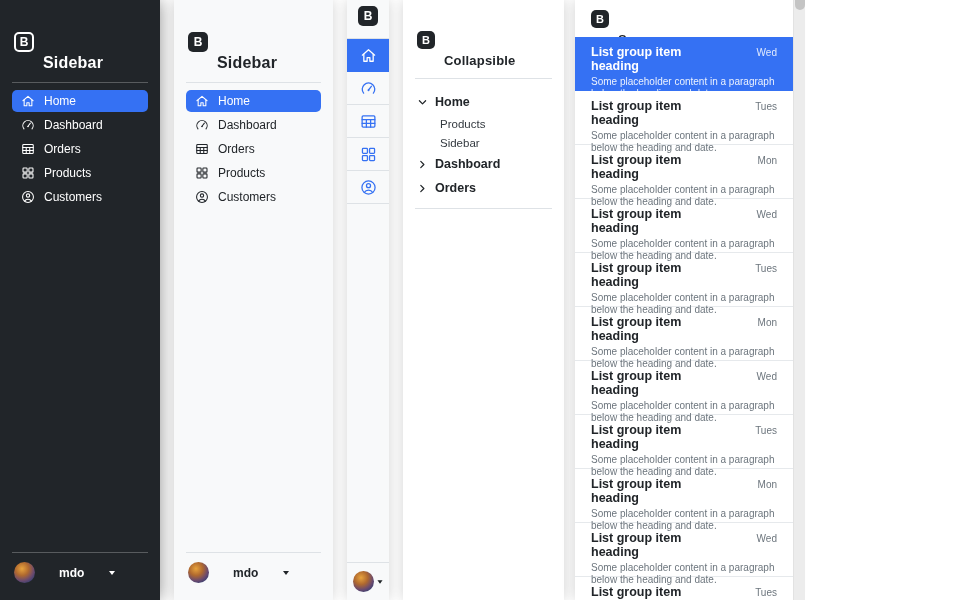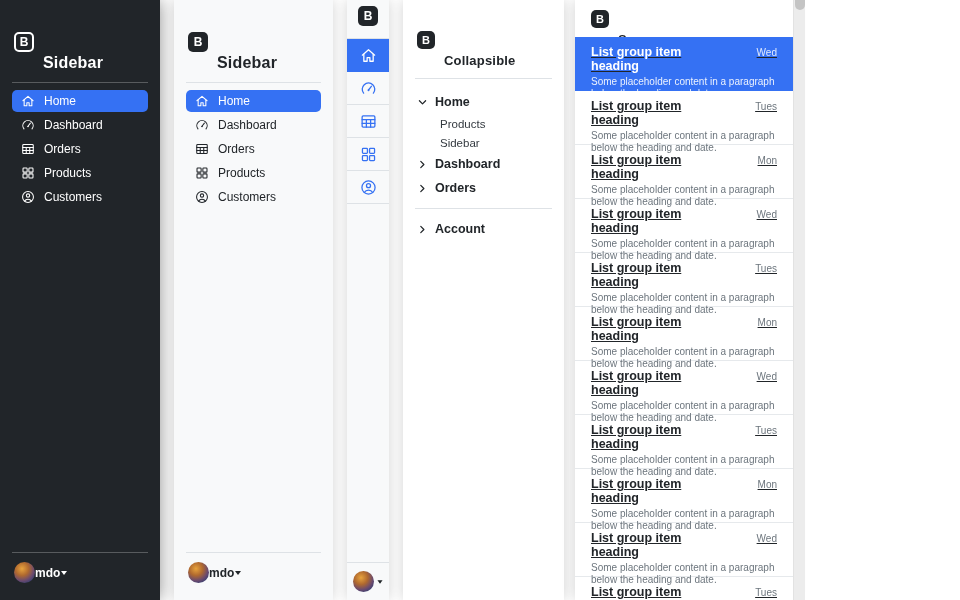--- a/index.html
+++ b/index.html
@@ -31,21 +31,21 @@
   .nav-item { display:flex; align-items:center; gap:9px; height:22px; padding:0 9px;
               border-radius:5px; font-size:12px; cursor:pointer; }
   .icn { display:inline-flex; }
   .nav-item .icn svg { width:14px; height:14px; }
   .nav-item.active { background:var(--accent); color:#fff !important; }
   .p1 .nav-item { color:#fff; }
   .p2 .nav-item { color:#212529; }
 
   .spacer { flex:1; }
 
-  .user { display:flex; align-items:center; gap:0; padding:2px 2px 6px; cursor:pointer; }
+  .user { display:flex; align-items:center; gap:24px; padding:2px 2px 6px; cursor:pointer; }
   .avatar { width:21px; height:21px; border-radius:50%; flex:none;
             background:radial-gradient(circle at 38% 32%, #e8a33d 0%, #b0692f 35%, #6b4a6e 62%, #243b70 88%); }
   .uname { font-size:12px; font-weight:bold; }
   .caret { width:0; height:0; border-left:3.5px solid transparent; border-right:3.5px solid transparent;
            border-top:4px solid currentColor; margin-left:1px; }
 
   
   .p3 .logo-dark { margin-top:6px; }
   .tiles { margin-top:12px; width:42px; display:flex; flex-direction:column; border-top:1px solid var(--border); }
   .tile { height:33px; display:flex; align-items:center; justify-content:center;
@@ -63,21 +63,21 @@
   .group-row .icn svg { width:11px; height:11px; }
   .child { padding:3.5px 0 3.5px 25px; font-size:11.5px; color:#343a40; cursor:pointer; }
   .cnav .hr-light { margin:8px 0; }
 
   
   .lg-header { height:37px; display:flex; align-items:center; gap:9px; padding:0 16px; flex:none; cursor:pointer; }
   .lg-header .logo { width:19px; height:19px; }
   .lg-list { flex:1; display:flex; flex-direction:column; overflow:hidden; }
   .lg-item { height:54px; flex:none; padding:8px 16px 0; border-bottom:1px solid #e6e9ec; cursor:pointer; }
   .lg-item.active { background:var(--accent); border-color:var(--accent); }
-  .lg-top { display:flex; justify-content:center; align-items:baseline;text-decoration:underline; }
+  .lg-top { display:flex; justify-content:center; align-items:baseline; }
   .lg-heading { font-size:12.5px; font-weight:bold; color:#212529; }
   .lg-date { font-size:10px; color:var(--muted);margin-left:42px; }
   .lg-body { font-size:10px; line-height:1.22; color:var(--muted); margin-top:3px; }
   .lg-item.active .lg-heading { color:#fff; }
   .lg-item.active .lg-date { color:rgba(255,255,255,.85); }
   .lg-item.active .lg-body { color:rgba(255,255,255,.9); }
 
   
   .sb { position:absolute; left:793px; top:0; width:12px; height:600px; background:#ececec;
         border-left:1px solid #e2e2e2; cursor:pointer; }
@@ -303,28 +303,20 @@
         </div>
         <div class="group-row">
           <span class="icn">
             <svg viewBox="0 0 16 16" fill="none" stroke="currentColor" stroke-width="1.8" stroke-linecap="round" stroke-linejoin="round">
               <path d="M5.5 3.5 10 8l-4.5 4.5"></path>
             </svg>
           </span>
           <span>Orders</span>
         </div>
         <div class="hr hr-light"></div>
-        <div class="group-row">
-          <span class="icn">
-            <svg viewBox="0 0 16 16" fill="none" stroke="currentColor" stroke-width="1.8" stroke-linecap="round" stroke-linejoin="round">
-              <path d="M5.5 3.5 10 8l-4.5 4.5"></path>
-            </svg>
-          </span>
-          <span>Account</span>
-        </div>
       </nav>
   </aside>
 
   <aside class="panel p5">
     <div class="lg-header">
       <span class="logo logo-dark" style="width:18px;height:18px;font-size:11px;">B</span>
       <span class="title">Some group</span>
     </div>
     <div class="lg-list" id="lg-list">
         <div class="lg-item active">

